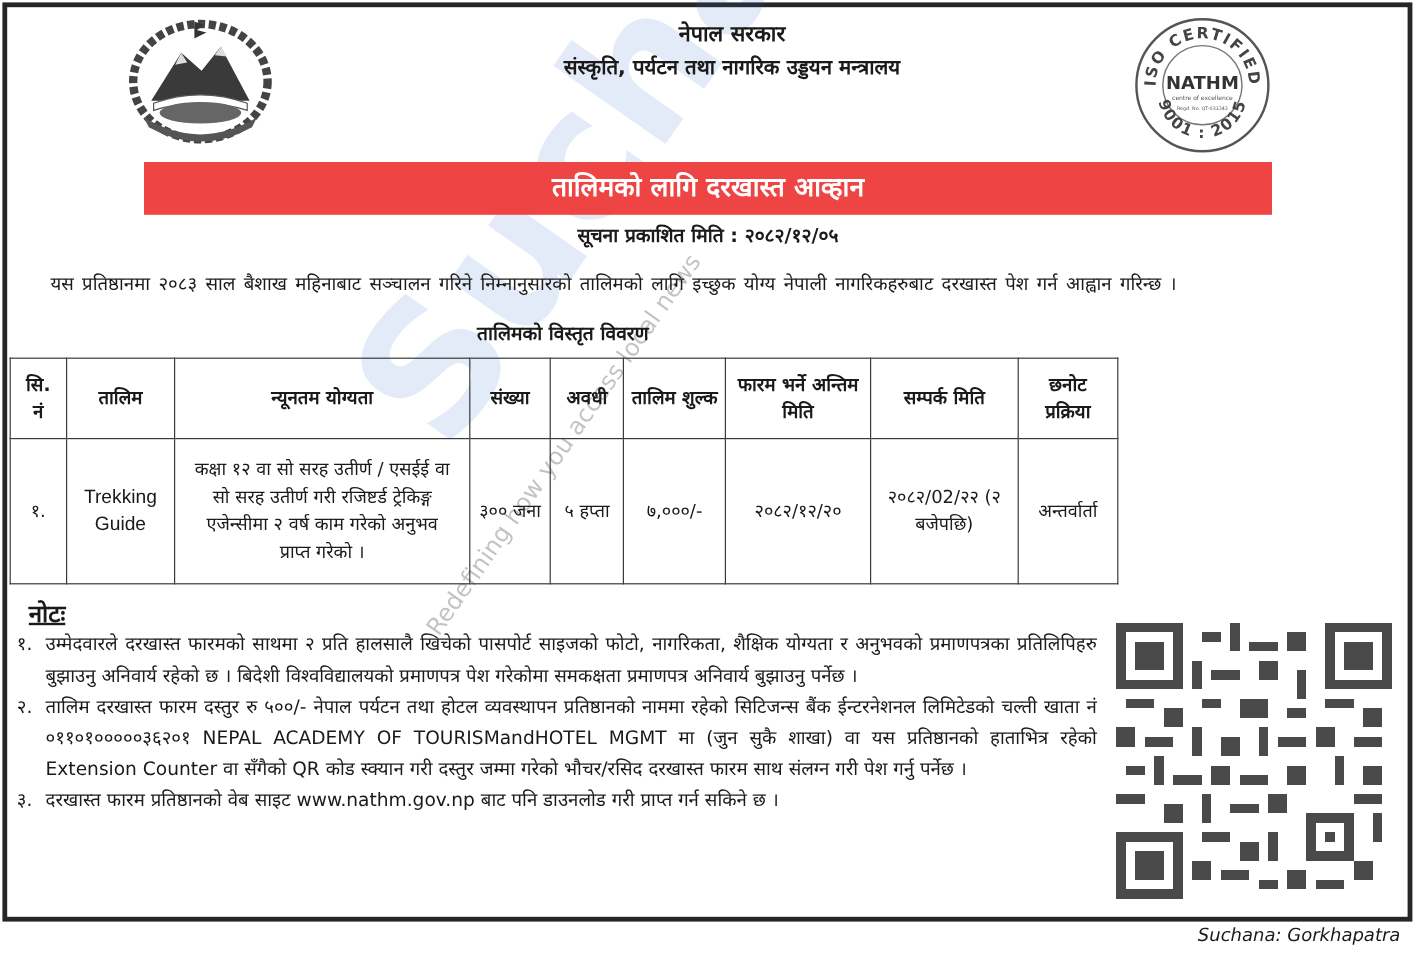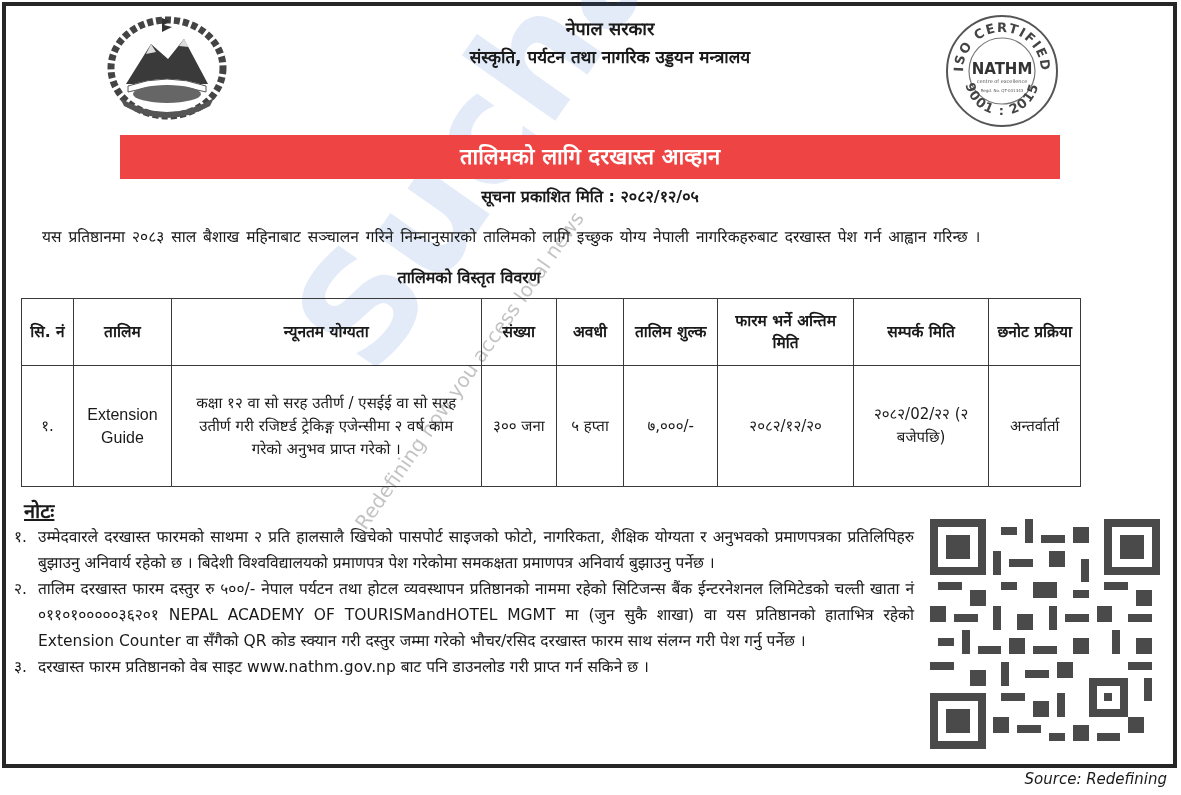--- a/index.html
+++ b/index.html
@@ -30,21 +30,21 @@
   .titlebar {
     position: absolute; left: 120px; top: 135px; width: 940px; height: 44px;
     background: #ef4444; color: #fff; text-align: center; font-weight: bold; font-size: 22px; line-height: 44px;
   }
   .pubdate { position: absolute; left: 120px; top: 185px; width: 940px; text-align: center; font-weight: bold; font-size: 16px; }
 
   .intro { position: absolute; left: 14px; top: 226px; width: 1150px; font-size: 15.5px; line-height: 22px; word-spacing: 2px; margin-left: 28px; }
   .tbl-title { position: absolute; left: 0; top: 266px; width: 938px; text-align: center; font-weight: bold; font-size: 16px; }
 
   table.t {
-    position: absolute; left: 21px; top: 298px; width: 1060px; border-collapse: collapse; font-size: 15px;
+    position: absolute; left: 8px; top: 298px; width: 924px; border-collapse: collapse; font-size: 15px;
   }
   table.t th, table.t td { border: 1.5px solid #3a3a3a; text-align: center; vertical-align: middle; padding: 2px 6px; }
   table.t th { height: 62px; font-weight: bold; font-size: 15.5px; line-height: 22px; }
   table.t td { height: 112px; line-height: 23px; }
 
   .notes-title { position: absolute; left: 24px; top: 497px; font-weight: bold; font-size: 20px; text-decoration: underline; }
   .notes { position: absolute; left: 14px; top: 524px; width: 900px; font-size: 15.5px; line-height: 26px; }
   .note { display: flex; }
   .note .num { width: 24px; flex: none; }
   .note .txt { flex: 1; text-align: justify; }
@@ -125,21 +125,21 @@
       <th>अवधी</th>
       <th>तालिम शुल्क</th>
       <th>फारम भर्ने अन्तिम मिति</th>
       <th>सम्पर्क मिति</th>
       <th>छनोट प्रक्रिया</th>
     </tr>
   </thead>
   <tbody>
     <tr>
       <td>१.</td>
-      <td style="font-family:'Liberation Sans',sans-serif;font-size:16px;">Extension Guide</td>
+      <td style="font-family:'Liberation Sans',sans-serif;font-size:16px;">Trekking Guide</td>
       <td style="padding:4px 16px;">कक्षा १२ वा सो सरह उतीर्ण / एसईई वा सो सरह उतीर्ण गरी रजिष्टर्ड ट्रेकिङ्ग एजेन्सीमा २ वर्ष काम गरेको अनुभव प्राप्त गरेको ।</td>
       <td>३०० जना</td>
       <td>५ हप्ता</td>
       <td>७,०००/-</td>
       <td>२०८२/१२/२०</td>
       <td>२०८२/02/२२ (२ बजेपछि)</td>
       <td>अन्तर्वार्ता</td>
     </tr>
   </tbody>
 </table>
@@ -220,13 +220,13 @@
         <rect x="8" y="25" width="2" height="2"></rect>
       <rect x="11" y="26" width="3" height="1"></rect>
         <rect x="15" y="27" width="2" height="1"></rect>
         <rect x="18" y="26" width="2" height="2"></rect>
         <rect x="21" y="27" width="3" height="1"></rect>
         <rect x="25" y="25" width="2" height="2"></rect>
     </g>
   </svg>
 </div>
 
-<div class="source">Source: Redefining</div>
+<div class="source">Suchana: Gorkhapatra</div>
 
 </body></html>

